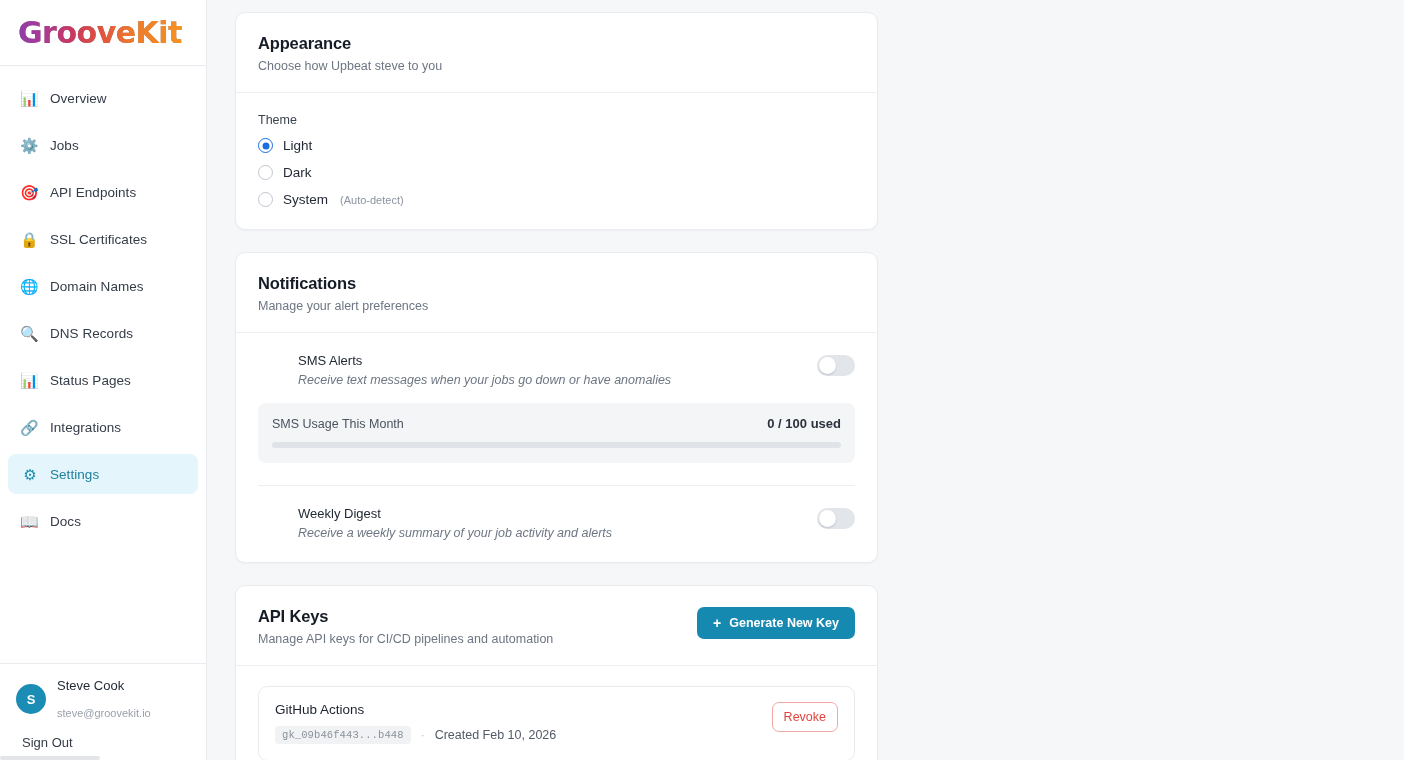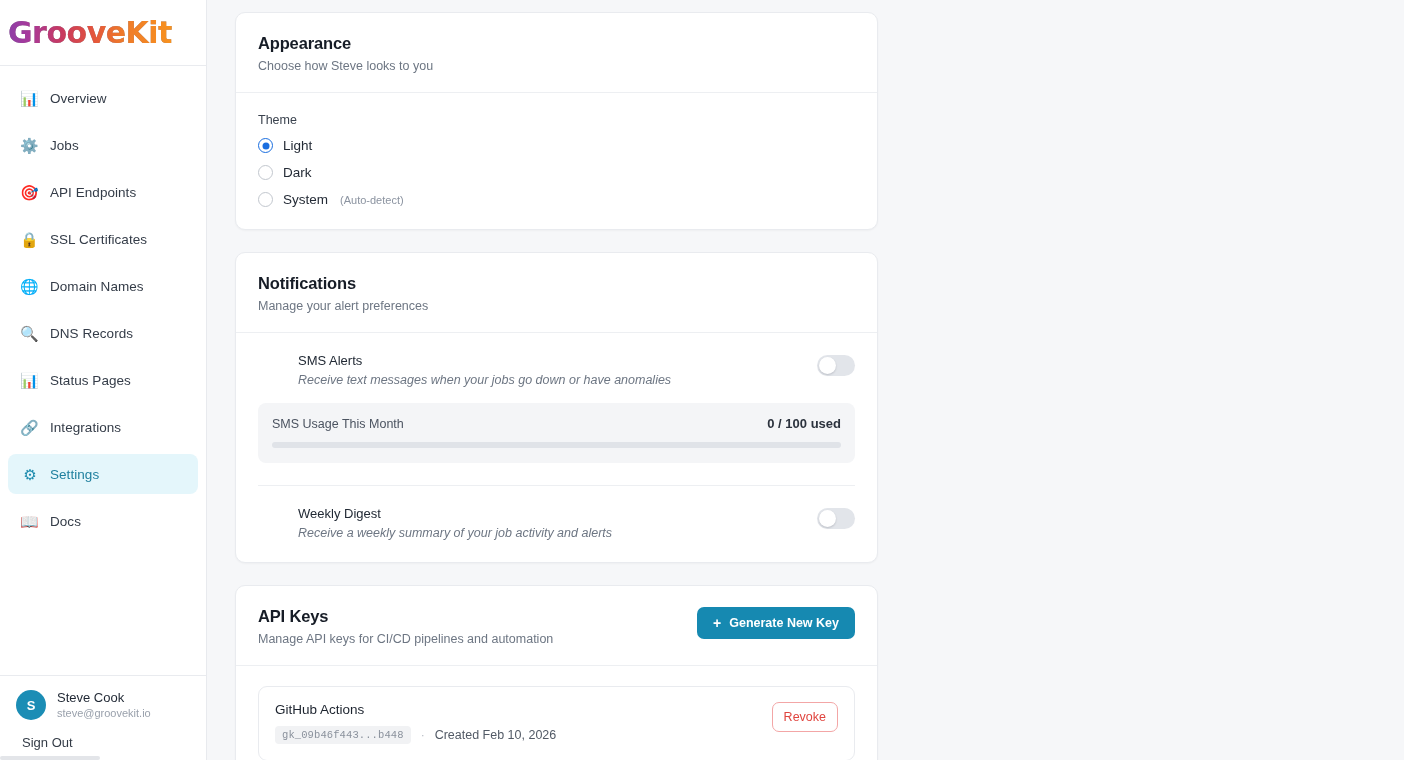--- a/index.html
+++ b/index.html
@@ -34,21 +34,21 @@
     display: flex;
     flex-direction: column;
     position: relative;
   }
 
   .brand {
     height: 66px;
     min-height: 66px;
     display: flex;
     align-items: center;
-    padding-left: 8px;
+    padding-left: 18px;
     border-bottom: 1px solid #e9ebef;
   }
 
   .brand-logo {
     font-family: "DejaVu Sans", sans-serif;
     font-size: 30px;
     font-weight: bold;
     letter-spacing: -0.5px;
     background: linear-gradient(90deg,
         #8e3fa6 0%,
@@ -120,21 +120,21 @@
     background: #1b8db5;
     color: #fff;
     font-size: 13px;
     font-weight: bold;
     display: flex;
     align-items: center;
     justify-content: center;
     flex-shrink: 0;
   }
   .user-name { font-size: 13px; color: #1f2733; line-height: 1.25; }
-  .user-email { font-size: 11px; color: #9aa1ac; line-height: 1.35; }
+  .user-email { font-size: 11px; color: #9aa1ac; line-height: 1.35; margin-top: 12px; }
 
   .signout {
     margin-top: 14px;
     font-size: 13px;
     color: #333b46;
     cursor: pointer;
     padding-left: 6px;
   }
 
   .sidebar-scroll-hint {
@@ -444,21 +444,21 @@
 
     <div class="sidebar-scroll-hint"></div>
   </aside>
 
   <main class="main">
     <div class="content">
 
       <section class="card">
         <div class="card-head">
           <div class="card-title">Appearance</div>
-          <div class="card-sub">Choose how Steve looks to you</div>
+          <div class="card-sub">Choose how Upbeat steve to you</div>
         </div>
         <div class="card-body">
           <div class="field-label">Theme</div>
 
           <div class="radio-row">
             <span class="radio checked"></span>
             <span class="radio-label">Light</span>
           </div>
 
           <div class="radio-row">

